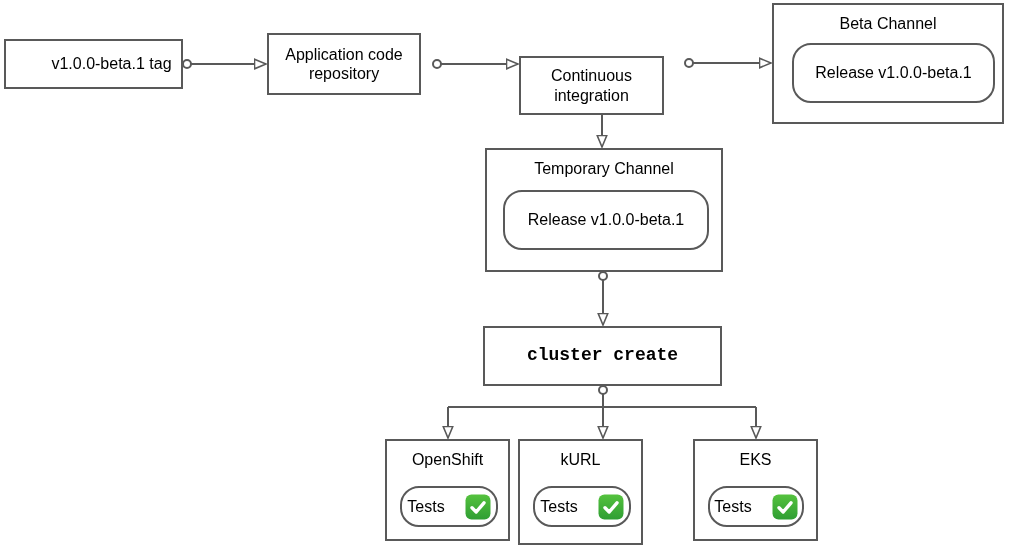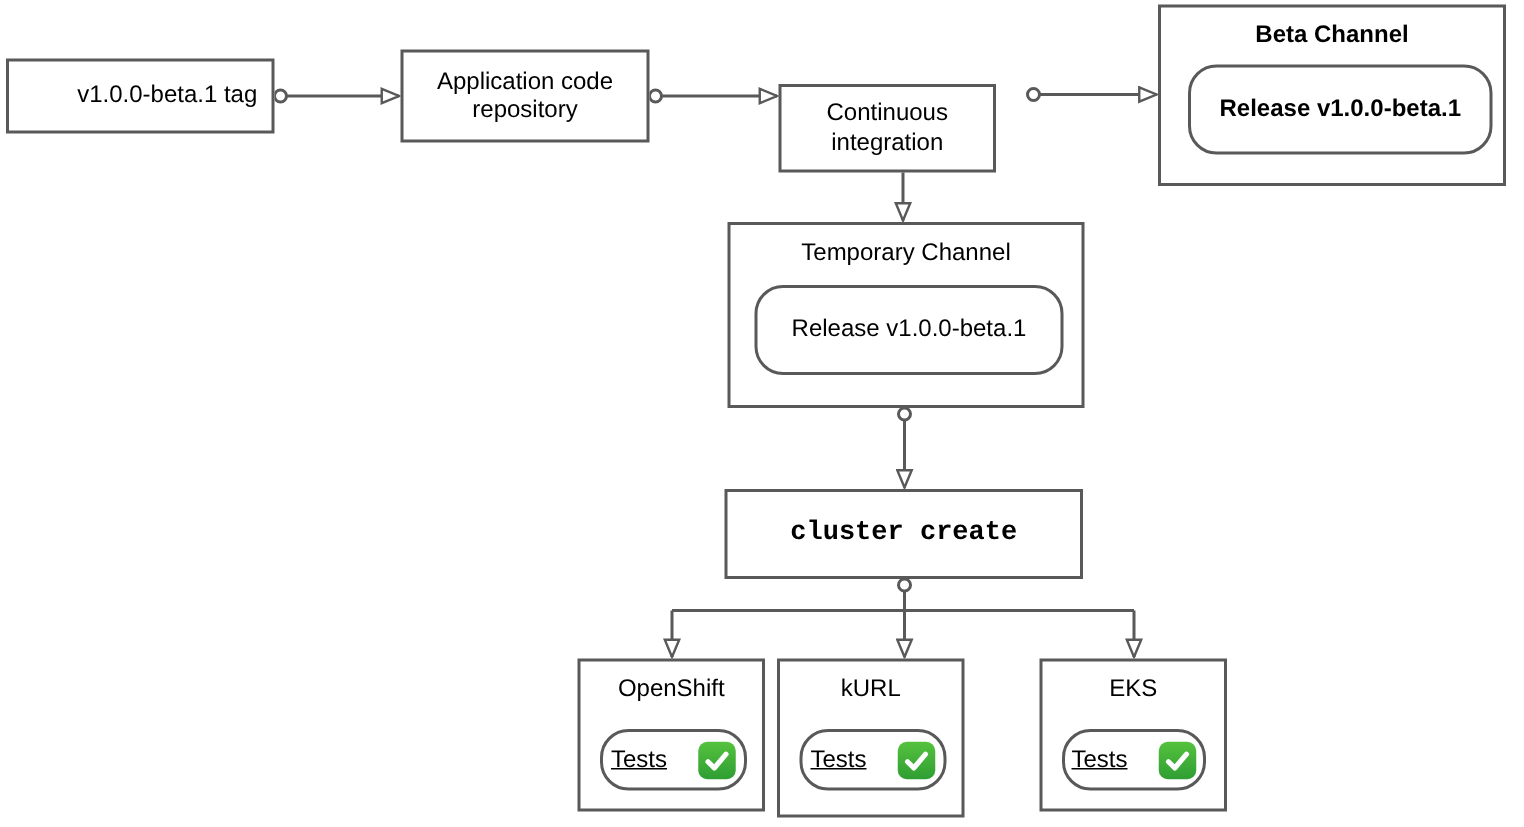--- a/index.html
+++ b/index.html
@@ -67,21 +67,20 @@
     font-family: "Liberation Mono", "DejaVu Sans Mono", monospace;
     font-weight: bold;
     font-size: 18px;
     letter-spacing: 0px;
   }
   .tests-row {
     display: flex;
     align-items: center;
     justify-content: center;
     gap: 20px;
-    text-decoration: underline;
   }
   .check {
     display: inline-flex;
     width: 26px;
     height: 26px;
   }
 </style>
 </head>
 <body>
 
@@ -130,29 +129,29 @@
       <path class="wire" d="M603,407 V438" marker-end="url(#arrowhead)"></path>
       <path class="wire" d="M756,407 V438" marker-end="url(#arrowhead)"></path>
       <circle class="dot" cx="603" cy="390" r="4"></circle>
     </g>
   </svg>
 
   <div class="node" style="left:4px; top:39px; width:179px; height:50px;padding-left:36px;">
     <span class="lbl">v1.0.0-beta.1 tag</span>
   </div>
 
-  <div class="node wrap-140" style="left:267px; top:33px; width:166px; height:62px;">
+  <div class="node wrap-140" style="left:267px; top:33px; width:154px; height:62px;">
     <span class="lbl">Application code repository</span>
   </div>
 
   <div class="node wrap-120" style="left:519px; top:32px; width:145px; height:59px;margin-top:24px;">
     <span class="lbl">Continuous integration</span>
   </div>
 
-  <div class="node group" style="left:772px; top:3px; width:232px; height:121px;font-weight:bold;">
+  <div class="node group" style="left:772px; top:3px; width:232px; height:121px;">
     <div class="group-title">Beta Channel</div>
     <div class="node inner" style="left:18px; top:38px; width:203px; height:60px;">
       <span class="lbl">Release v1.0.0-beta.1</span>
     </div>
   </div>
 
   <div class="node group" style="left:485px; top:148px; width:238px; height:124px;">
     <div class="group-title">Temporary Channel</div>
     <div class="node inner" style="left:16px; top:40px; width:206px; height:60px;">
       <span class="lbl">Release v1.0.0-beta.1</span>

